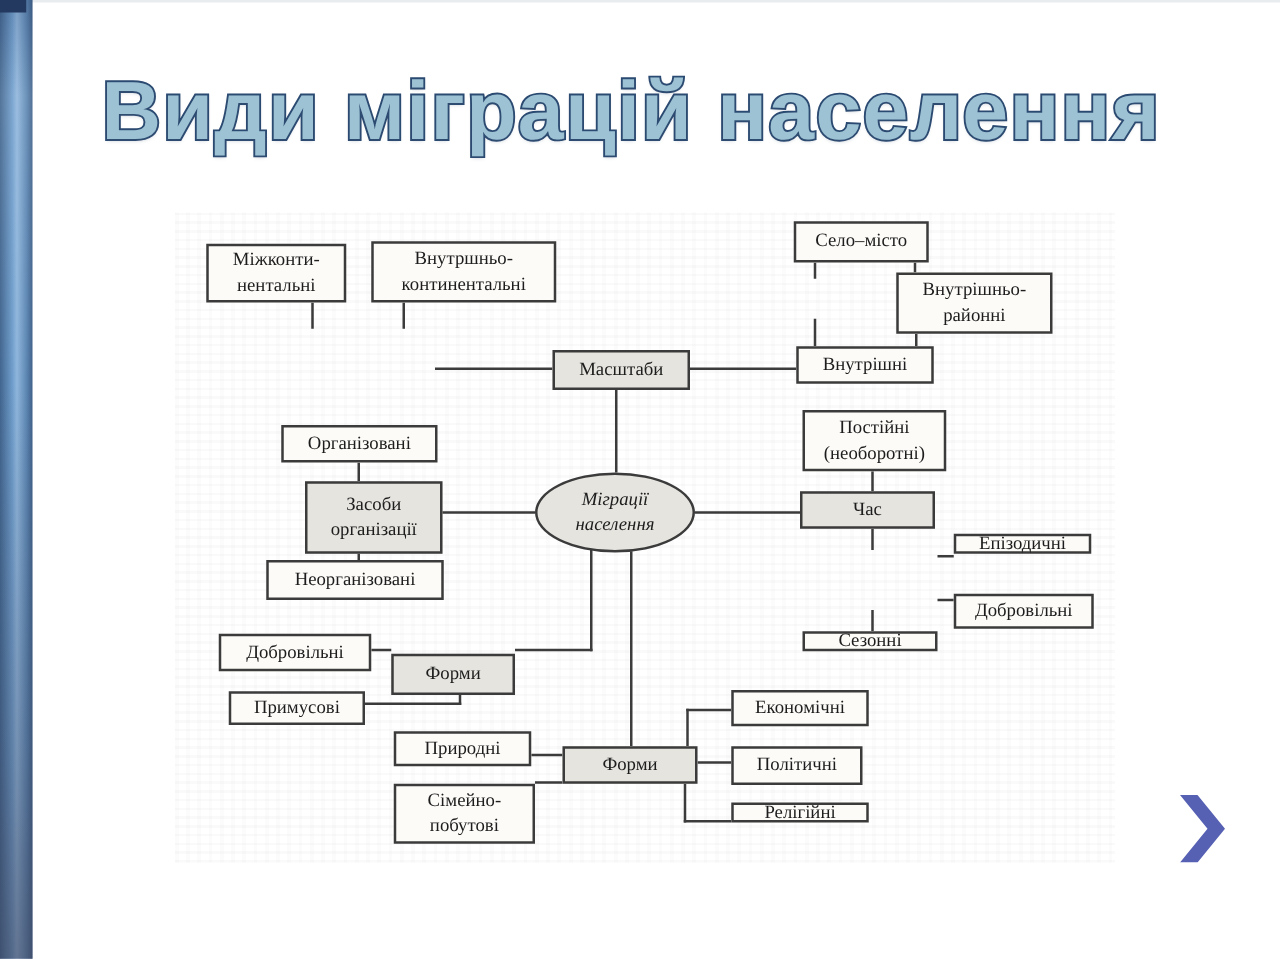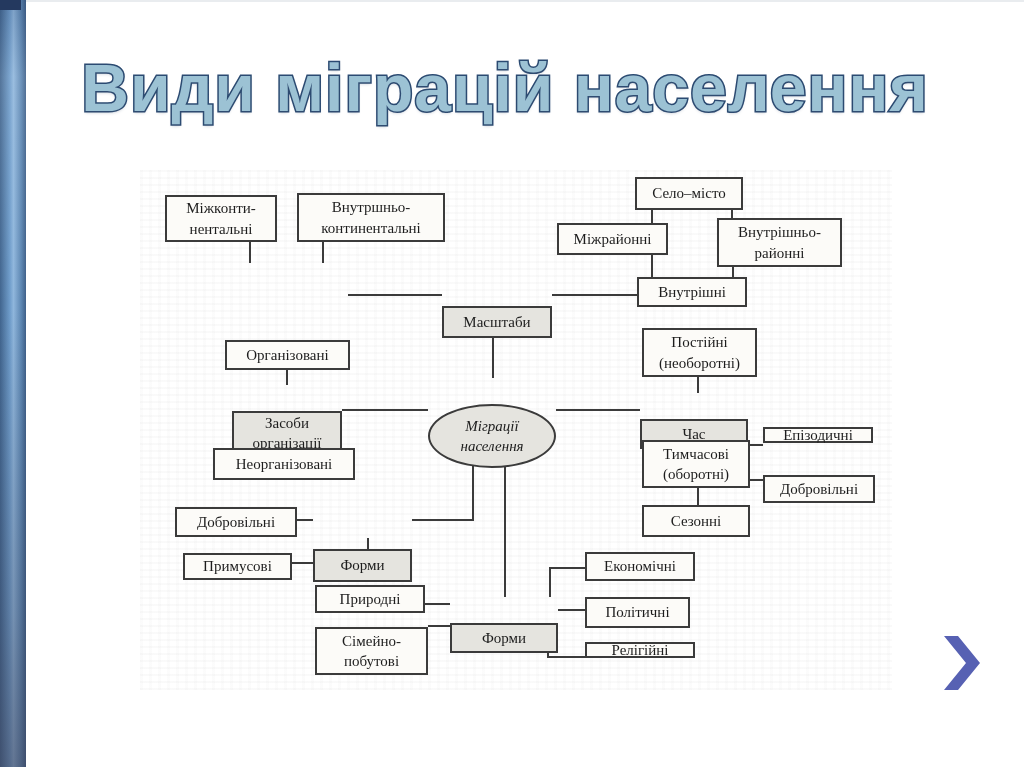--- a/index.html
+++ b/index.html
@@ -37,21 +37,21 @@
       repeating-linear-gradient(0deg, rgba(120,120,120,0.04) 0 2px, rgba(0,0,0,0) 2px 7px),
       repeating-linear-gradient(90deg, rgba(140,140,140,0.03) 0 3px, rgba(0,0,0,0) 3px 9px);
   }
   .node{
     position:absolute;box-sizing:border-box;
     border:2px solid #3b3b3b;background:#fcfbf8;color:#1d1d1d;
     font:15px/1.35 "Liberation Serif","DejaVu Serif",serif;
     display:flex;align-items:center;justify-content:center;
     text-align:center;white-space:pre-line;
   }
-  .shaded{background:#e5e4df;margin-top:26px;}
+  .shaded{background:#e5e4df;}
   .ellipse{border-radius:50%;font-style:italic;}
   .ln{position:absolute;background:#3b3b3b;}
   .h{height:2px;}
   .v{width:2px;}
   
   .next-chevron{
     position:absolute;left:944px;top:636px;width:36px;height:54px;cursor:pointer;
   }
 </style>
 </head>
@@ -99,38 +99,35 @@
 
   <div class="node ellipse shaded" style="left:288px;top:208px;width:128px;height:64px">Міграції
 населення</div>
 
   <div class="node" style="left:25px;top:25px;width:112px;height:47px">Міжконти-
 нентальні</div>
   <div class="node" style="left:157px;top:23px;width:148px;height:49px">Внутршньо-
 континентальні</div>
   <div class="node shaded" style="left:302px;top:110px;width:110px;height:32px">Масштаби</div>
   <div class="node" style="left:495px;top:7px;width:108px;height:33px">Село–місто</div>
-  <div class="node" style="left:417px;top:53px;width:111px;height:32px">Міжрайонні</div>
   <div class="node" style="left:577px;top:48px;width:125px;height:49px">Внутрішньо-
 районні</div>
   <div class="node" style="left:497px;top:107px;width:110px;height:30px">Внутрішні</div>
 
   <div class="node" style="left:85px;top:170px;width:125px;height:30px">Організовані</div>
-  <div class="node shaded" style="left:92px;top:215px;width:110px;height:44px">Засоби
+  <div class="node shaded" style="left:104px;top:215px;width:110px;height:58px">Засоби
 організації</div>
   <div class="node" style="left:73px;top:278px;width:142px;height:32px">Неорганізовані</div>
 
   <div class="node" style="left:502px;top:158px;width:115px;height:49px">Постійні
 (необоротні)</div>
   <div class="node shaded" style="left:500px;top:223px;width:108px;height:30px">Час</div>
-  <div class="node" style="left:502px;top:270px;width:108px;height:48px">Тимчасові
-(оборотні)</div>
   <div class="node" style="left:623px;top:257px;width:110px;height:16px">Епізодичні</div>
   <div class="node" style="left:623px;top:305px;width:112px;height:28px">Добровільні</div>
-  <div class="node" style="left:502px;top:335px;width:108px;height:32px">Сезонні</div>
+  <div class="node" style="left:502px;top:335px;width:108px;height:16px">Сезонні</div>
 
   <div class="node" style="left:35px;top:337px;width:122px;height:30px">Добровільні</div>
   <div class="node shaded" style="left:173px;top:353px;width:99px;height:33px">Форми</div>
   <div class="node" style="left:43px;top:383px;width:109px;height:27px">Примусові</div>
 
   <div class="node" style="left:175px;top:415px;width:110px;height:28px">Природні</div>
   <div class="node shaded" style="left:310px;top:427px;width:108px;height:30px">Форми</div>
   <div class="node" style="left:175px;top:457px;width:113px;height:48px">Сімейно-
 побутові</div>
   <div class="node" style="left:445px;top:382px;width:110px;height:29px">Економічні</div>

